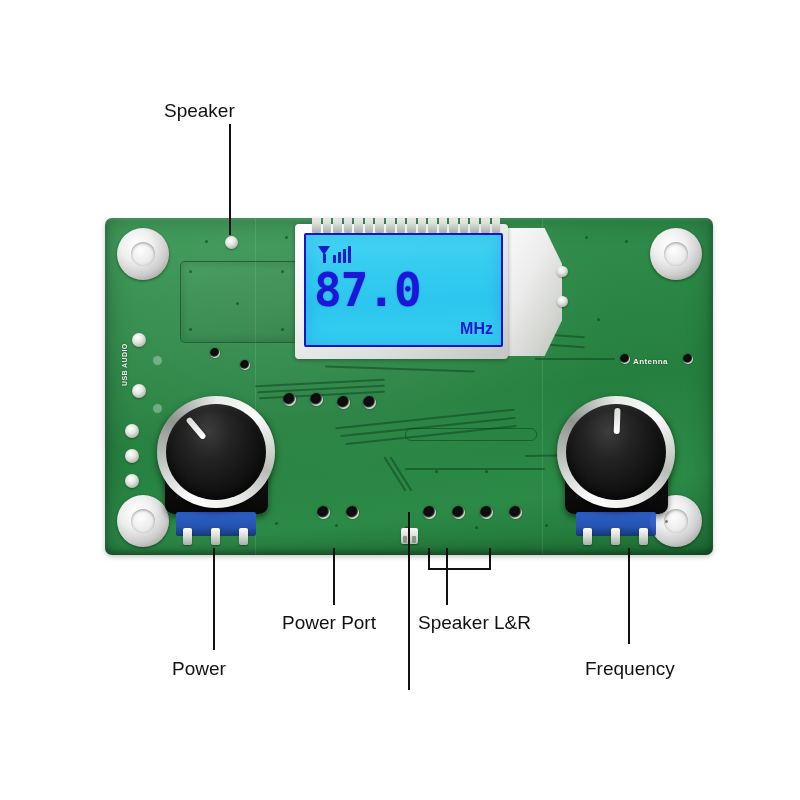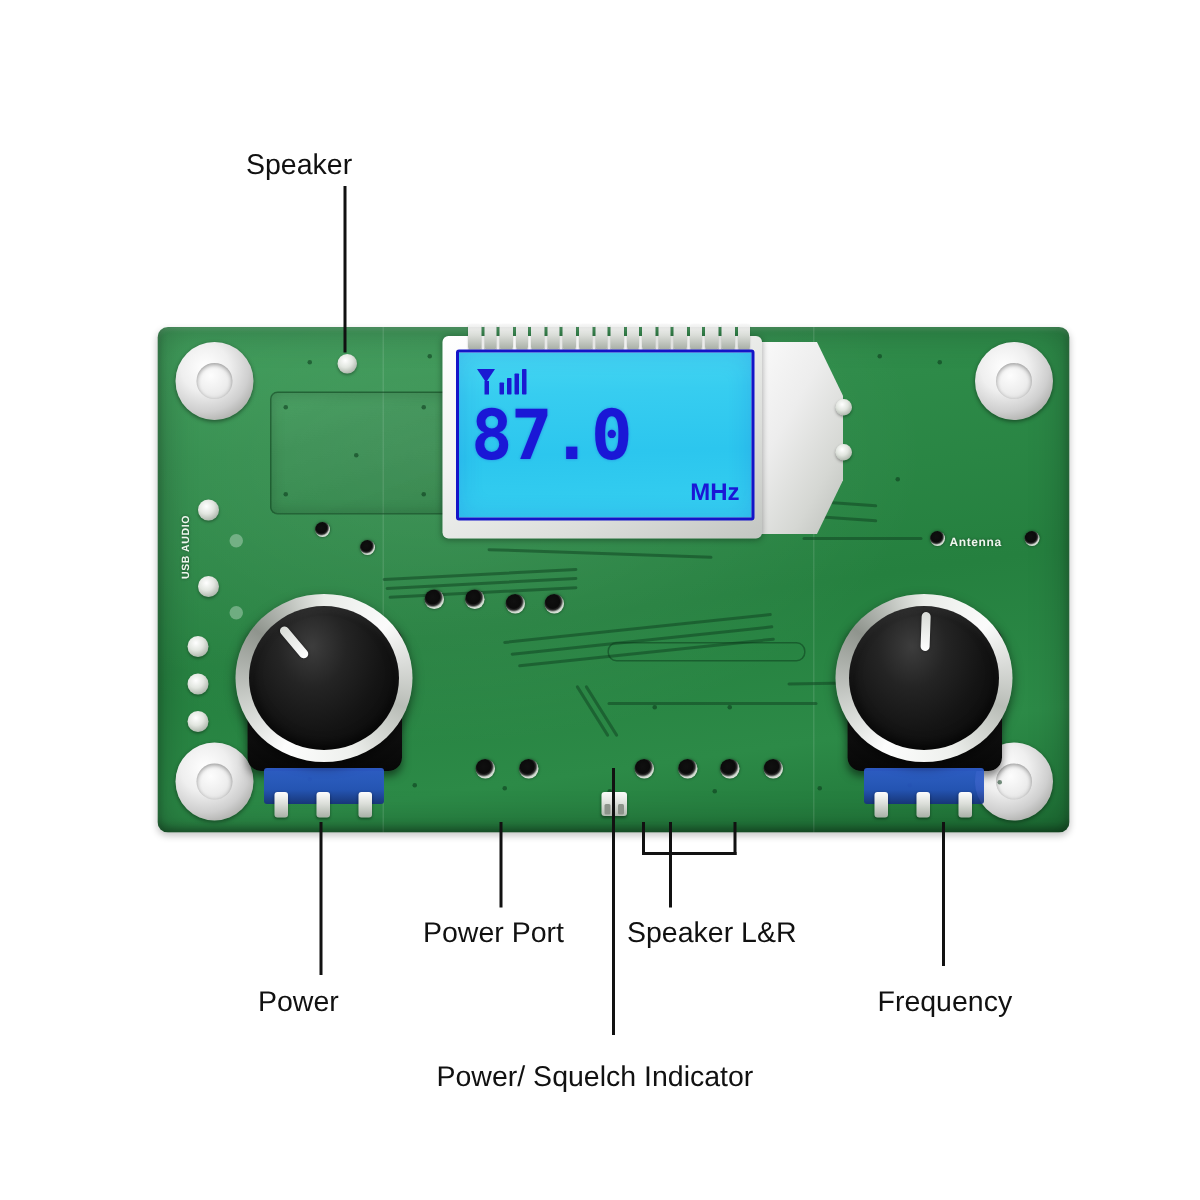--- a/index.html
+++ b/index.html
@@ -371,16 +371,15 @@
   <div class="lead" style="left:428px;top:548px;height:22px;"></div>
   <div class="lead" style="left:489px;top:548px;height:22px;"></div>
   <div class="lead h" style="left:428px;top:568px;width:63px;"></div>
   <div class="lead" style="left:408px;top:512px;height:178px;"></div>
   <div class="lead" style="left:628px;top:548px;height:96px;"></div>
 
   <div class="clabel" style="left:164px;top:100px;">Speaker</div>
   <div class="clabel" style="left:172px;top:658px;">Power</div>
   <div class="clabel" style="left:282px;top:612px;">Power Port</div>
   <div class="clabel" style="left:418px;top:612px;">Speaker L&amp;R</div>
-  <div class="clabel" style="left:291px;top:708px;">Power/ Squelch Indicator</div>
   <div class="clabel" style="left:585px;top:658px;">Frequency</div>
 
 </div>
 
 </body></html>

